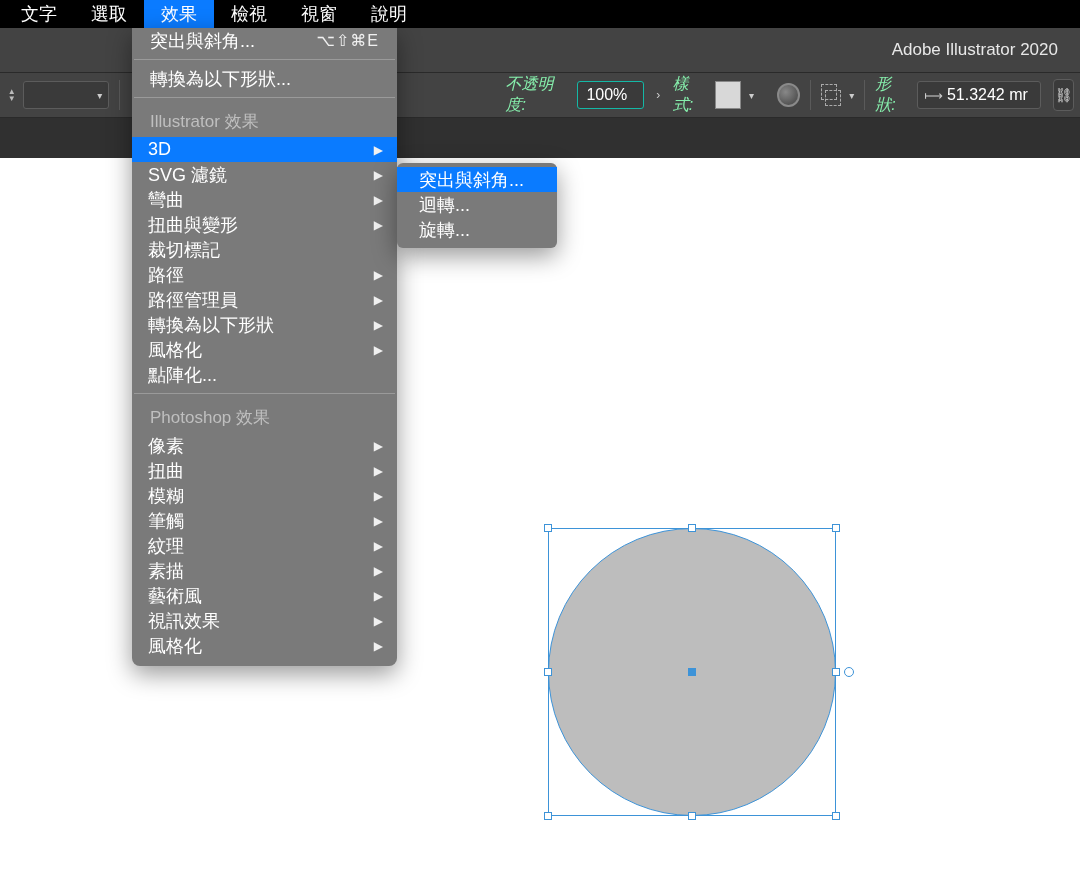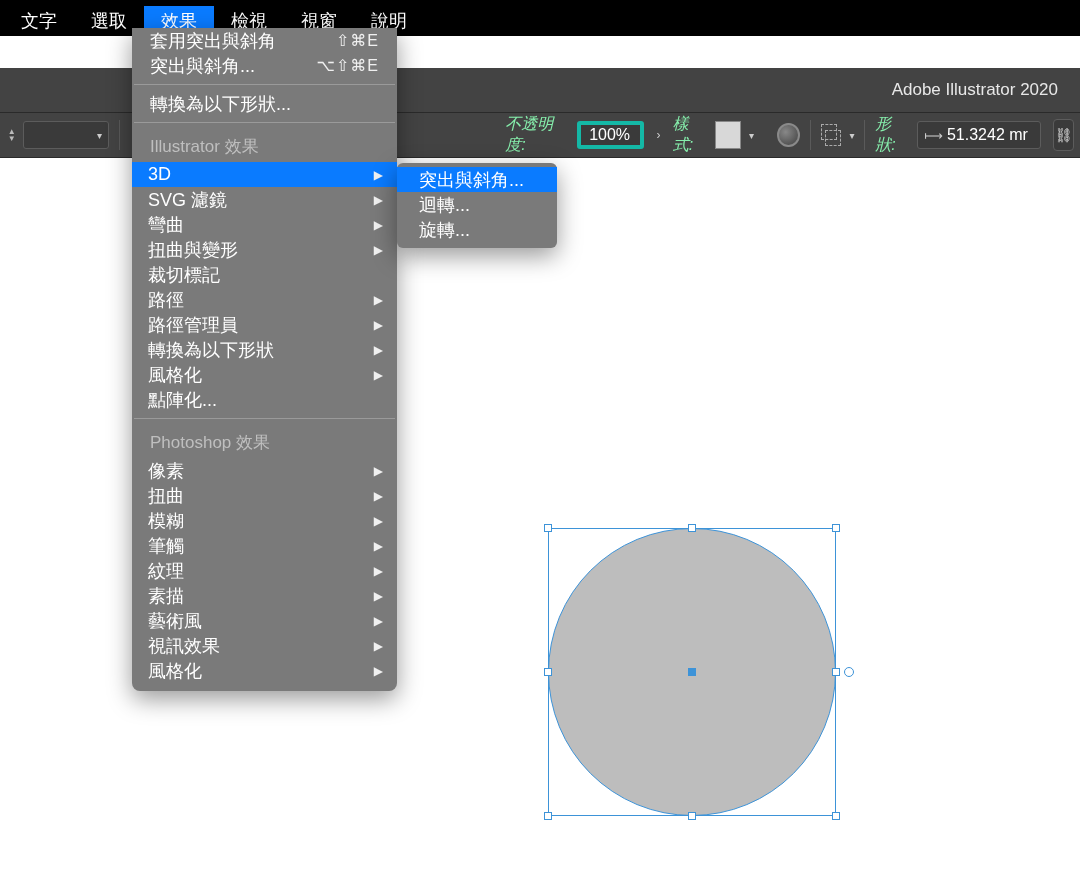--- a/index.html
+++ b/index.html
@@ -11,23 +11,23 @@
     }
     body {
       width: 1080px;
       height: 896px;
       background: #ffffff;
       overflow: hidden;
       position: relative;
     }
     .menubar {
       background: #000000;
-      height: 36px;
-      display: flex;
-      align-items: flex-end;
+      height: 28px;
+      display: flex;
+      align-items: center;
       color: #ffffff;
       font-size: 18px;
       padding-left: 4px;
     }
     .menubar-item {
       padding: 3px 17px;
       cursor: default;
     }
     .menubar-item.active {
       background: #0a7bff;
@@ -35,21 +35,20 @@
     .titlebar {
       background: #434343;
       height: 45px;
       display: flex;
       align-items: center;
       justify-content: flex-end;
       color: #e8e8e8;
       font-size: 17px;
       padding-right: 22px;
       border-bottom: 1px solid #2a2a2a;
-      margin-top: 32px;
     }
     .toolbar {
       background: #434343;
       height: 45px;
       display: flex;
       align-items: center;
       color: #e8e8e8;
       font-size: 16px;
       padding: 0 6px;
       gap: 6px;
@@ -90,21 +89,21 @@
       background: #5a5a5a;
       margin: 0 4px;
     }
     .toolbar-label {
       color: #86efac;
       margin-right: 2px;
       font-style: italic;
     }
     .opacity-field {
       background: #3a3a3a;
-      border: 4px solid #14b8a6;
+      border: 1px solid #14b8a6;
       width: 70px;
       height: 28px;
       border-radius: 3px;
       display: flex;
       align-items: center;
       padding: 0 8px;
       color: #fff;
     }
     .arrow-btn {
       width: 18px;
@@ -370,24 +369,20 @@
     <div class="sel-handle h-bl"></div>
     <div class="sel-handle h-bm"></div>
     <div class="sel-handle h-br"></div>
     <div class="side-handle"></div>
     <div class="center-dot"></div>
   </div>
 </div>
 
 <div class="dropdown-panel">
   <div class="menu-row">
-    <span>套用突出與斜角</span>
-    <span class="shortcut">⇧⌘E</span>
-  </div>
-  <div class="menu-row">
     <span>突出與斜角...</span>
     <span class="shortcut">⌥⇧⌘E</span>
   </div>
   <div class="menu-sep"></div>
   <div class="menu-row">
     <span>轉換為以下形狀...</span>
   </div>
   <div class="menu-sep"></div>
   <div class="menu-header">Illustrator 效果</div>
   <div id="ill-items">

